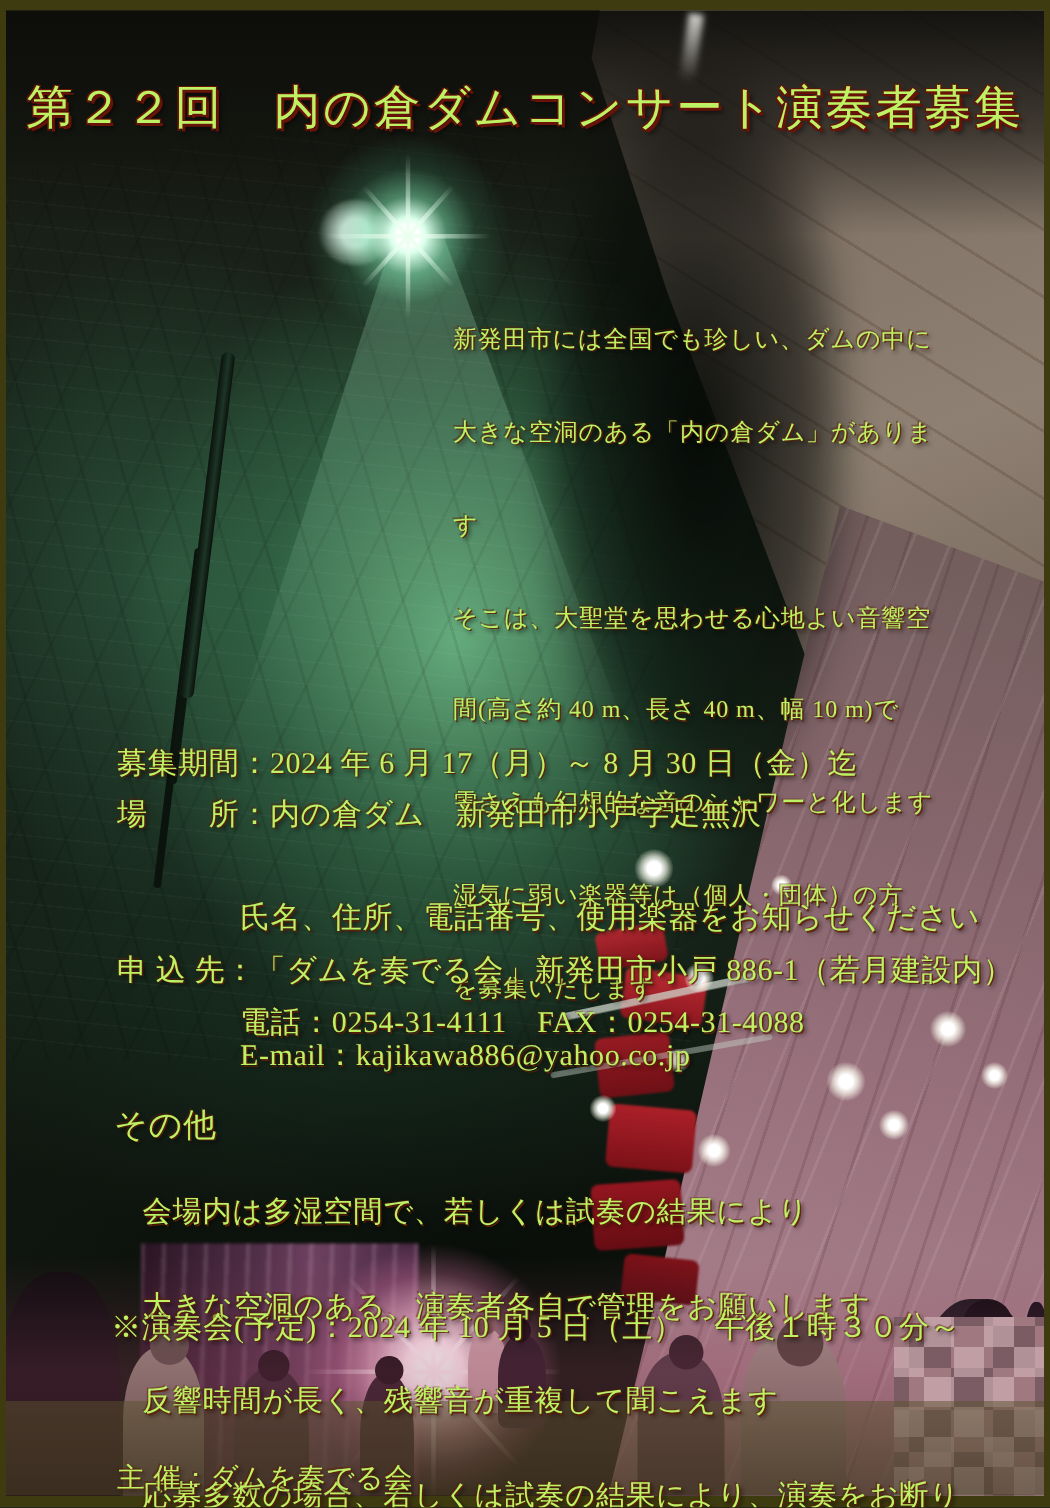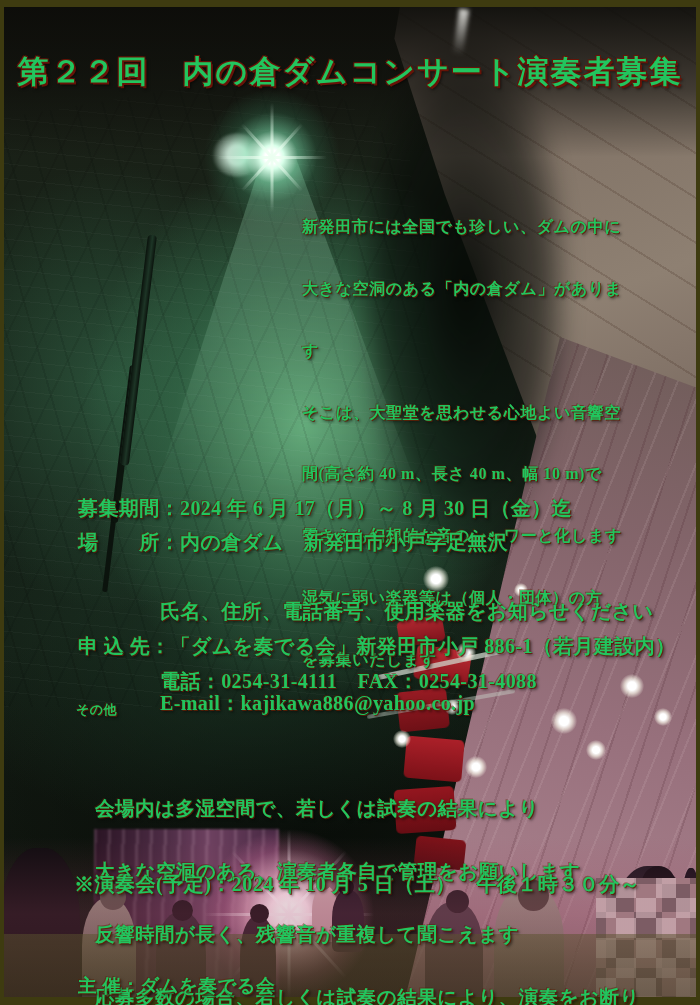--- a/index.html
+++ b/index.html
@@ -136,32 +136,32 @@
     background:
       repeating-conic-gradient(rgba(220,190,195,.55) 0 25%, rgba(0,0,0,0) 0 50%) 0 0/40px 40px,
       repeating-conic-gradient(#a07880 0 25%, #7c5c64 0 50%) 10px 6px/56px 56px,
       #8d6a72;
   }
   .credits-band{
     left:0;right:0;top:927px;height:63px;
     background:linear-gradient(180deg, rgba(90,82,46,.5), rgba(66,60,32,.62));
   }
   
-  .txt{position:absolute;z-index:10;color:#22c55e;font-weight:700;white-space:pre;
+  .txt{position:absolute;z-index:10;color:#bef264;font-weight:400;white-space:pre;
        text-shadow:1px 1px 0 rgba(95,30,5,.85),-1px -1px 0 rgba(95,30,5,.45),2px 2px 3px rgba(0,0,0,.6);}
   .title{
     left:0;right:0;top:30px;text-align:center;font-size:31px;letter-spacing:2px;
     text-shadow:2px 2px 0 #671307,-1px -1px 0 #671307,1px -1px 0 #671307,-1px 1px 0 #671307,3px 3px 3px rgba(0,0,0,.55);
   }
   .intro{left:302px;top:176px;font-size:16px;line-height:20.6px;letter-spacing:.6px;}
   .iline{position:absolute;left:78px;font-size:20px;letter-spacing:.4px;}
   .i0{top:495px;}.i1{top:529px;}.i2{top:562px;}
   .i3{top:598px;left:160px;}.i4{top:633px;}
   .i5{top:668px;left:160px;}.i6{top:690px;left:160px;}
-  .notes-title{left:76px;top:701px;font-size:13px;letter-spacing:.5px;}
+  .notes-title{left:76px;top:735px;font-size:22px;letter-spacing:.5px;}
   .notes{left:95px;top:756px;font-size:19.5px;line-height:21px;letter-spacing:.5px;}
   .concert{left:74px;top:871px;font-size:20px;letter-spacing:.5px;}
   .credits{left:78px;top:938px;font-size:18.5px;line-height:19.4px;letter-spacing:.5px;z-index:12;}
 </style>
 </head>
 <body>
 
 <div class="poster">
 
   <div class="photo">

